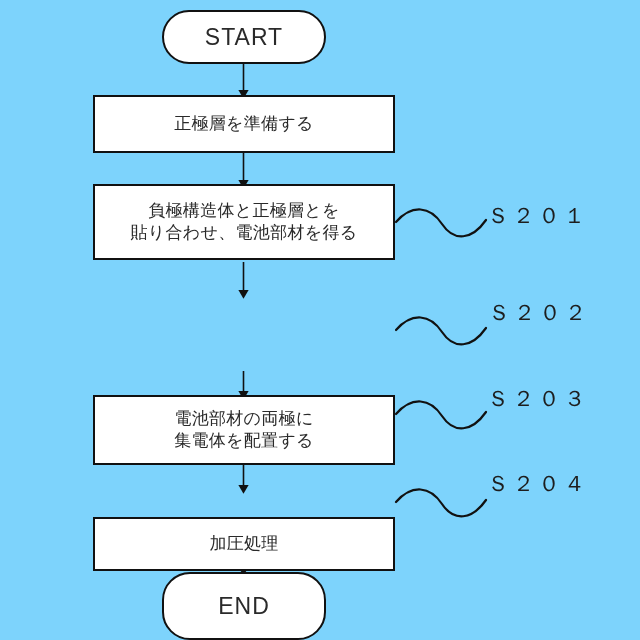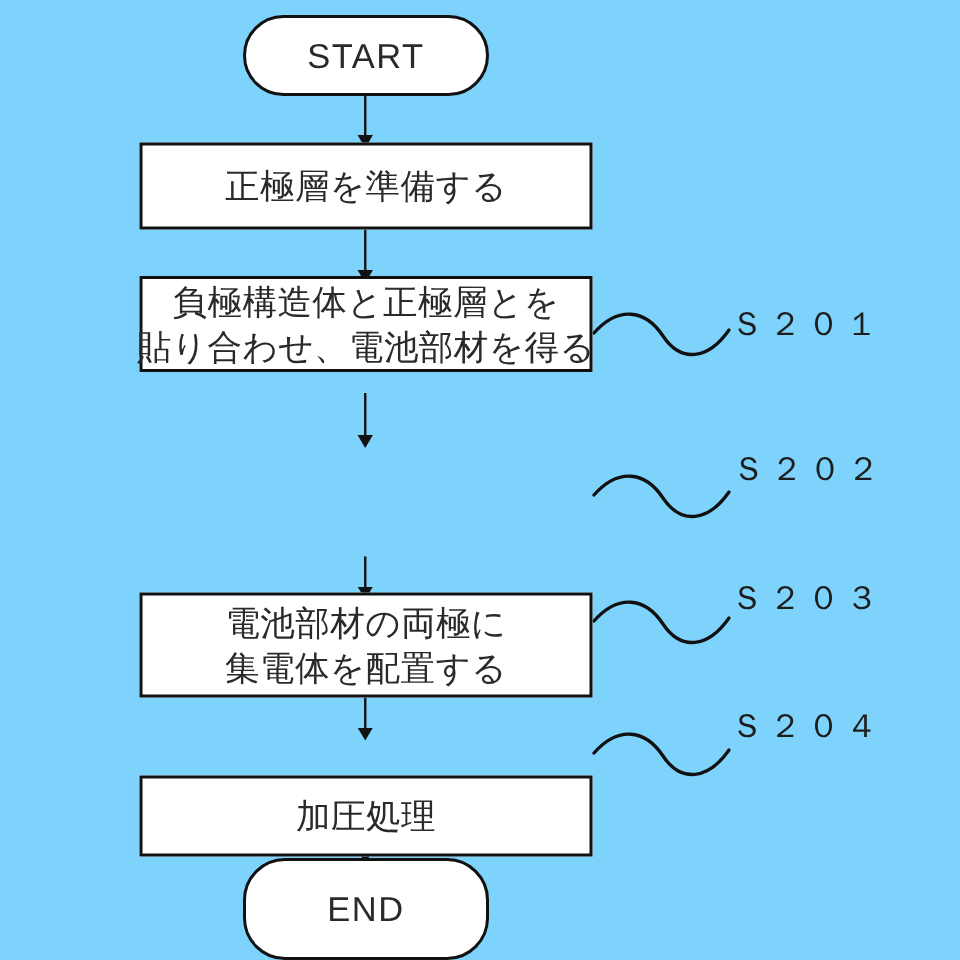--- a/index.html
+++ b/index.html
@@ -46,21 +46,21 @@
     justify-content: center;
     color: #2a2a2a;
   }
   .terminal-label {
     font-size: 23px;
     letter-spacing: 1px;
     line-height: 1;
     color: #2a2a2a;
   }
   .box-line {
-    font-size: 23px;
+    font-size: 17px;
     line-height: 1.32;
     white-space: nowrap;
     color: #2a2a2a;
     letter-spacing: 0.3px;
     text-align: center;
   }
   .step-label {
     position: absolute;
     font-size: 22px;
     letter-spacing: 3.5px;
@@ -99,21 +99,21 @@
   </svg>
 
   <div class="node-terminal" style="left:162px; top:10px; width:164px; height:54px;">
     <span class="terminal-label">START</span>
   </div>
 
   <div class="node-box" style="left:93px; top:95px; width:302px; height:58px;">
     <span class="box-line">正極層を準備する</span>
   </div>
 
-  <div class="node-box" style="left:93px; top:184px; width:302px; height:64px;">
+  <div class="node-box" style="left:93px; top:184px; width:302px; height:76px;">
     <span class="box-line">負極構造体と正極層とを</span>
     <span class="box-line">貼り合わせ、電池部材を得る</span>
   </div>
   <div class="step-label" style="left:487px; top:205px;">Ｓ２０１</div>
 
   <div class="step-label" style="left:488px; top:302px;">Ｓ２０２</div>
 
   <div class="node-box" style="left:93px; top:395px; width:302px; height:70px;">
     <span class="box-line">電池部材の両極に</span>
     <span class="box-line">集電体を配置する</span>

